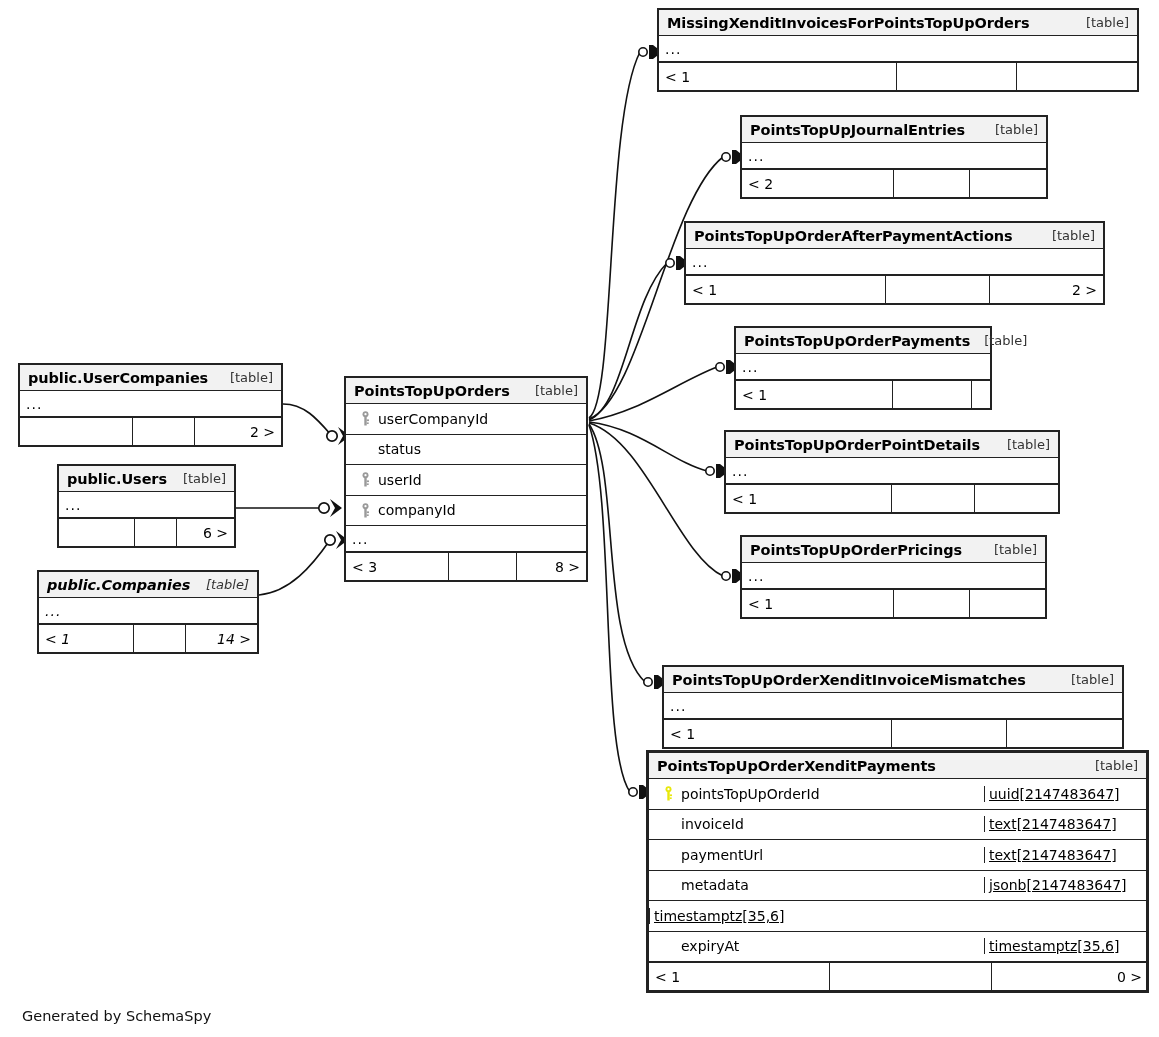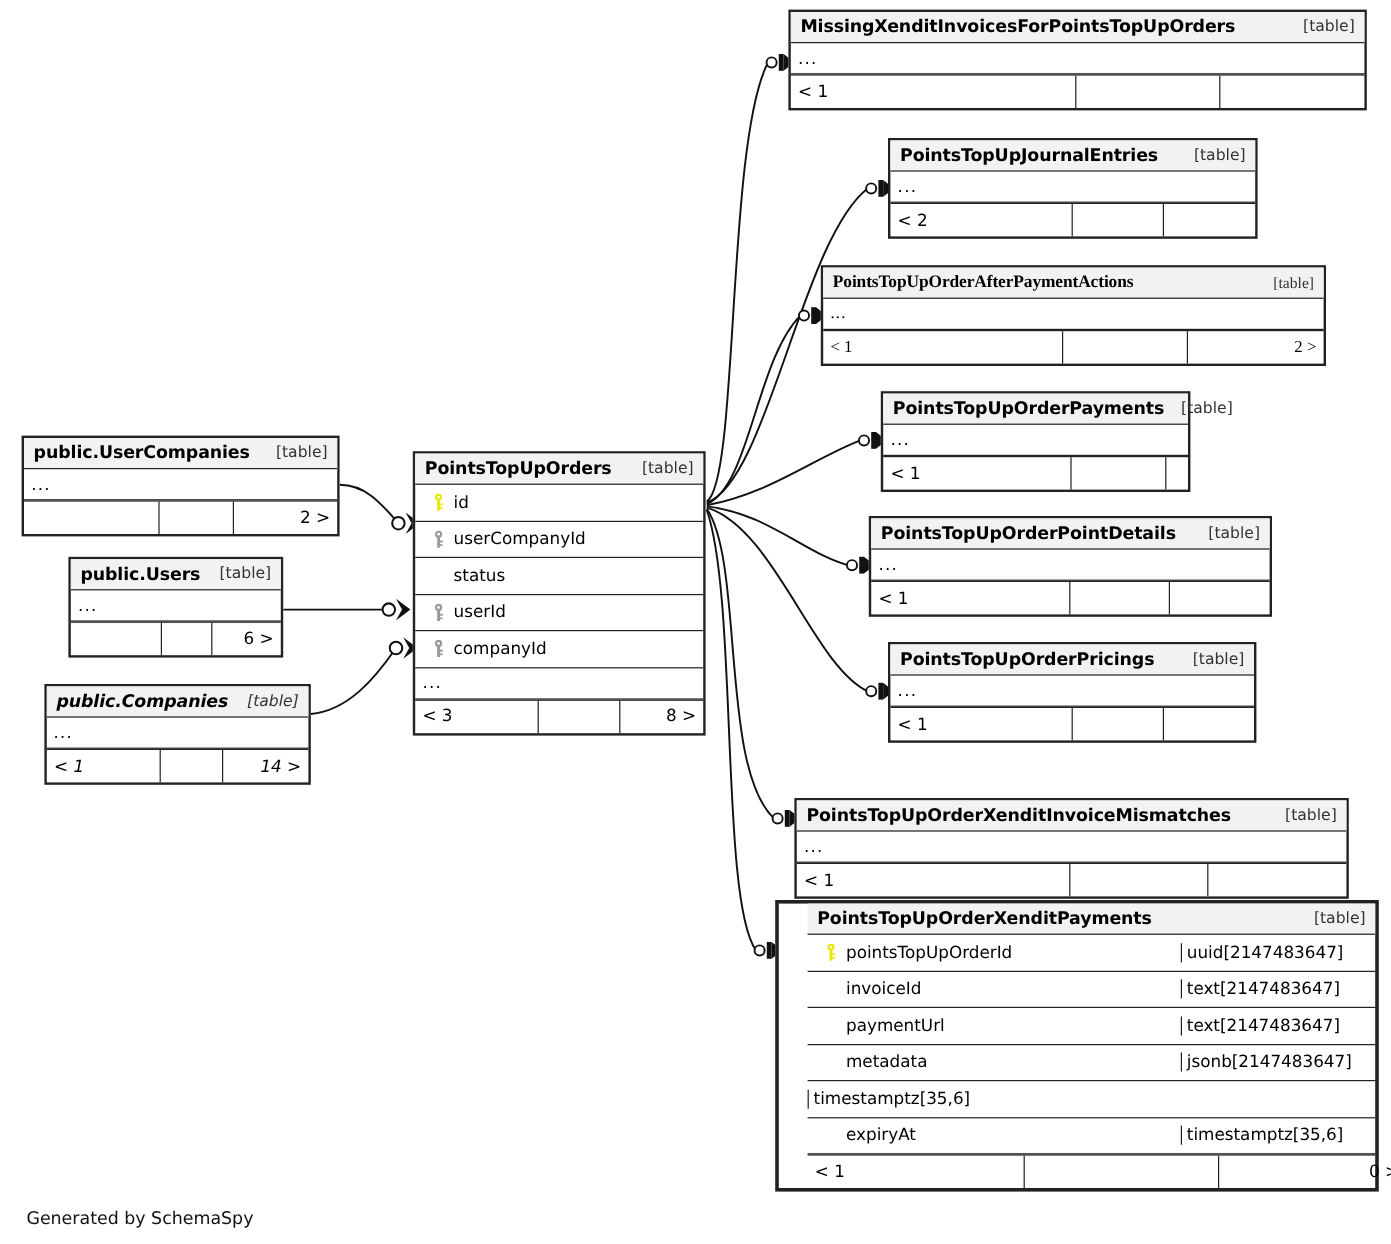--- a/index.html
+++ b/index.html
@@ -12,21 +12,21 @@
   svg.edges{position:absolute;left:0;top:0;width:1159px;height:1037px;pointer-events:none;}
 
   
   .tbl{
     position:absolute;
     box-sizing:border-box;
     background:#ffffff;
     border:2px solid #222222;
     z-index:5;
   }
-  .tbl.thick{border-width:3px;padding-left:24px;}
+  .tbl.thick{border-width:3px;}
   .thead{
     background:#f2f2f2;
     border-bottom:1.5px solid #222222;
     display:flex;align-items:center;
     padding:0 8px;
     height:25px;
     white-space:nowrap;
   }
   .tname{
     font-weight:bold;font-size:14.5px;color:#000;
@@ -51,20 +51,21 @@
     display:flex;align-items:center;height:25px;
     padding-left:6px;font-size:14px;color:#000;
     border-bottom:1.5px solid #222222;letter-spacing:1px;
   }
   .rowtype{
     border-left:1.5px solid #222222;
     padding:0 5px 0 4px;
     display:flex;align-items:center;
     font-size:14px;
     flex:none;
+    text-decoration:underline;
   }
   
   .tfoot{
     display:flex;height:27px;font-size:14px;color:#000;
     border-top:0;
   }
   .fcell{
     display:flex;align-items:center;
     border-right:1.5px solid #222222;
     padding:0 6px;
@@ -175,21 +176,21 @@
           <span class="tname">PointsTopUpJournalEntries</span>
           <span class="ttag">[table]</span>
         </div>
         <div class="ellipsis">...</div>
         <div class="tfoot" style="border-top: 1.5px solid rgb(34, 34, 34);">
           <div class="fcell left" style="width: 152px; flex: 0 0 152px;">&lt; 2</div>
           <div class="fcell left" style="width: 76px; flex: 0 0 76px;"></div>
           <div class="fcell right" style="width: 76px; flex: 0 0 76px;"></div>
         </div>
       </div>
-      <div class="tbl" style="left: 684px; top: 221px; width: 421px; font-family: Liberation Serif, serif;">
+      <div class="tbl" style="left: 684px; top: 221px; width: 421px;">
         <div class="thead">
           <span class="tname">PointsTopUpOrderAfterPaymentActions</span>
           <span class="ttag">[table]</span>
         </div>
         <div class="ellipsis">...</div>
         <div class="tfoot" style="border-top: 1.5px solid rgb(34, 34, 34);">
           <div class="fcell left" style="width: 200px; flex: 0 0 200px;">&lt; 1</div>
           <div class="fcell left" style="width: 104px; flex: 0 0 104px;"></div>
           <div class="fcell right" style="width: 113px; flex: 0 0 113px;">2 &gt;</div>
         </div>
@@ -301,34 +302,20 @@
       </div>
       <div class="tbl" style="left: 344px; top: 376px; width: 244px;">
         <div class="thead">
           <span class="tname">PointsTopUpOrders</span>
           <span class="ttag">[table]</span>
         </div>
         <div class="trow">
           <div class="rowname">
             <span class="keybox">
               <svg class="key" viewBox="0 0 9 15">
-                <circle cx="4.5" cy="3.2" r="3.0" fill="#e8e80c"></circle>
-                <circle cx="4.5" cy="3.2" r="1.15" fill="#ffffff"></circle>
-                <rect x="3.3" y="5.2" width="2.4" height="9.3" fill="#e8e80c"></rect>
-                <rect x="5.7" y="8.4" width="2.3" height="1.7" fill="#e8e80c"></rect>
-                <rect x="5.7" y="11.4" width="2.0" height="1.6" fill="#e8e80c"></rect>
-              </svg>
-            </span>
-            <span>id</span>
-          </div>
-        </div>
-        <div class="trow">
-          <div class="rowname">
-            <span class="keybox">
-              <svg class="key" viewBox="0 0 9 15">
                 <circle cx="4.5" cy="3.2" r="3.0" fill="#9a9a9a"></circle>
                 <circle cx="4.5" cy="3.2" r="1.15" fill="#ffffff"></circle>
                 <rect x="3.3" y="5.2" width="2.4" height="9.3" fill="#9a9a9a"></rect>
                 <rect x="5.7" y="8.4" width="2.3" height="1.7" fill="#9a9a9a"></rect>
                 <rect x="5.7" y="11.4" width="2.0" height="1.6" fill="#9a9a9a"></rect>
               </svg>
             </span>
             <span>userCompanyId</span>
           </div>
         </div>

